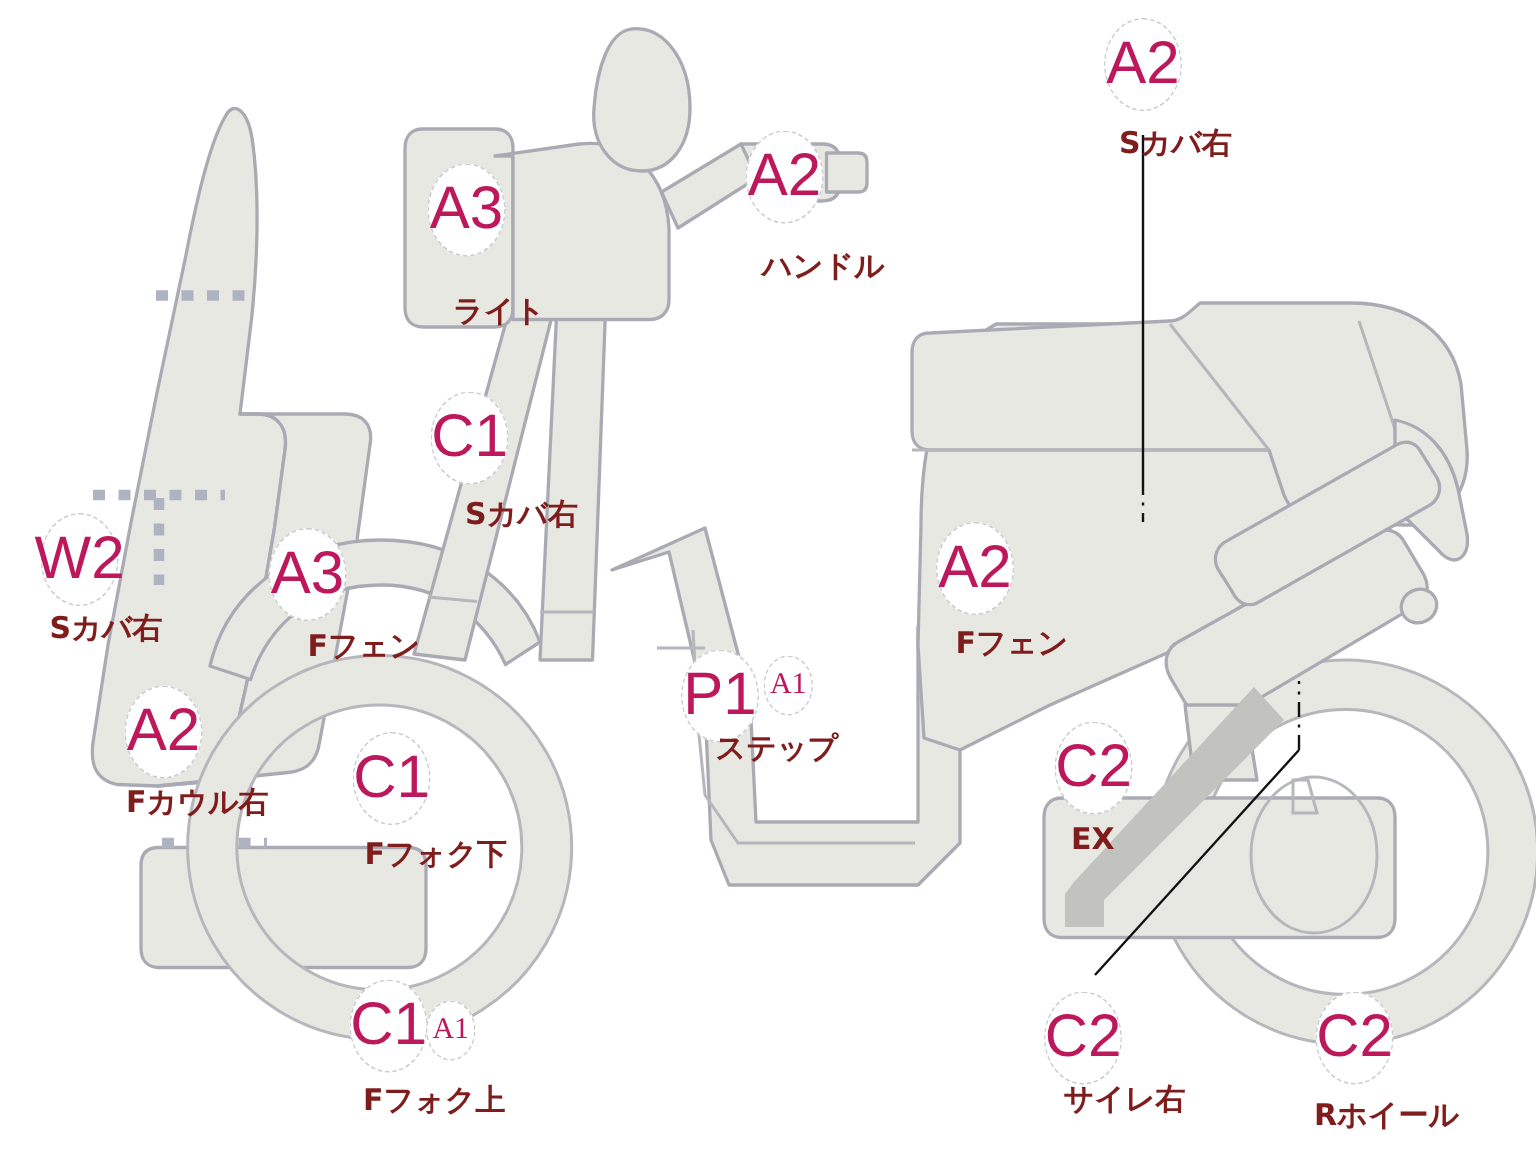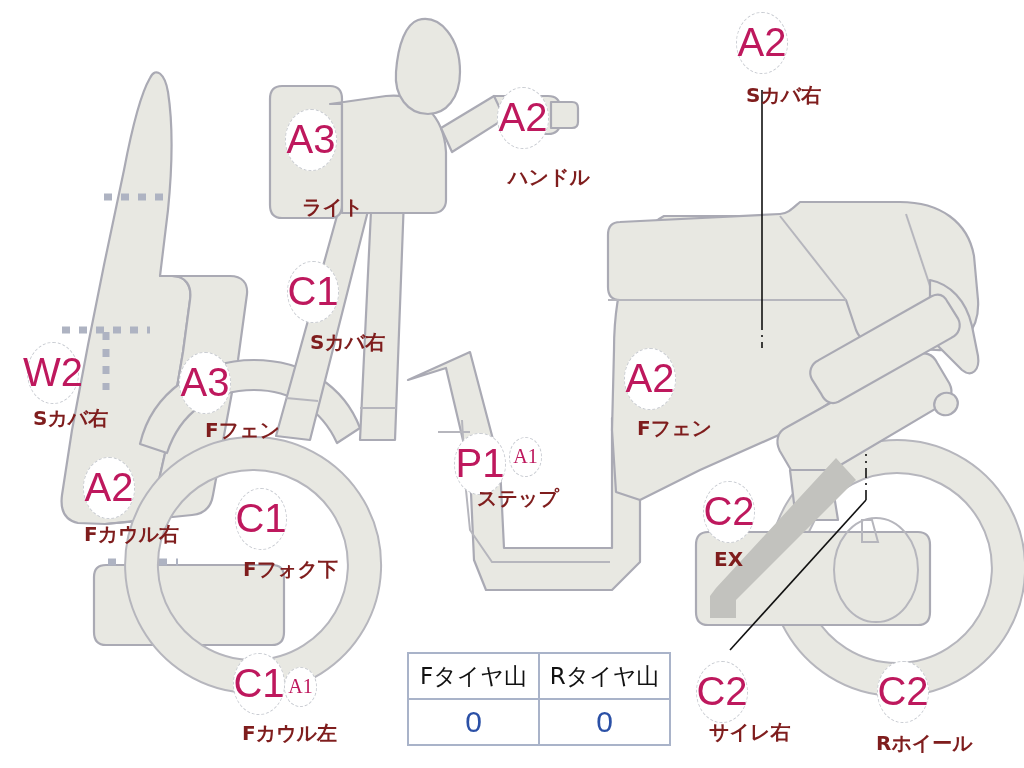--- a/index.html
+++ b/index.html
@@ -278,21 +278,21 @@
         <span>A3</span>
       </div>
       <div class="caption" style="left: 205px; top: 420px;">Fフェン</div>
       <div class="marker big" style="left: 261px; top: 519px;">
         <span>C1</span>
       </div>
       <div class="caption" style="left: 243px; top: 559px;">Fフォク下</div>
       <div class="marker big" style="left: 259px; top: 684px;">
         <span>C1</span>
       </div>
-      <div class="caption" style="left: 242px; top: 723px;">Fカウル左</div>
+      <div class="caption" style="left: 242px; top: 723px;">Fフォク上</div>
       <div class="marker small" style="left: 300px; top: 687px;">
         <span>A1</span>
       </div>
       <div class="marker big" style="left: 480px; top: 464px; text-align: center;">
         <span>P1</span>
       </div>
       <div class="caption" style="left: 477px; top: 488px;">ステップ</div>
       <div class="marker small" style="left: 525px; top: 457px;">
         <span>A1</span>
       </div>
@@ -311,28 +311,14 @@
       <div class="marker big" style="left: 722px; top: 692px;">
         <span>C2</span>
       </div>
       <div class="caption" style="left: 709px; top: 722px; text-align: right;">サイレ右</div>
       <div class="marker big" style="left: 903px; top: 692px;">
         <span>C2</span>
       </div>
       <div class="caption" style="left: 876px; top: 733px;">Rホイール</div>
     </div>
 
-  <table id="tire-table">
-    <thead>
-      <tr>
-        <th>Fタイヤ山</th>
-        <th>Rタイヤ山</th>
-      </tr>
-    </thead>
-    <tbody>
-      <tr>
-        <td>0</td>
-        <td>0</td>
-      </tr>
-    </tbody>
-  </table>
 
 </div>
 
 </body></html>

